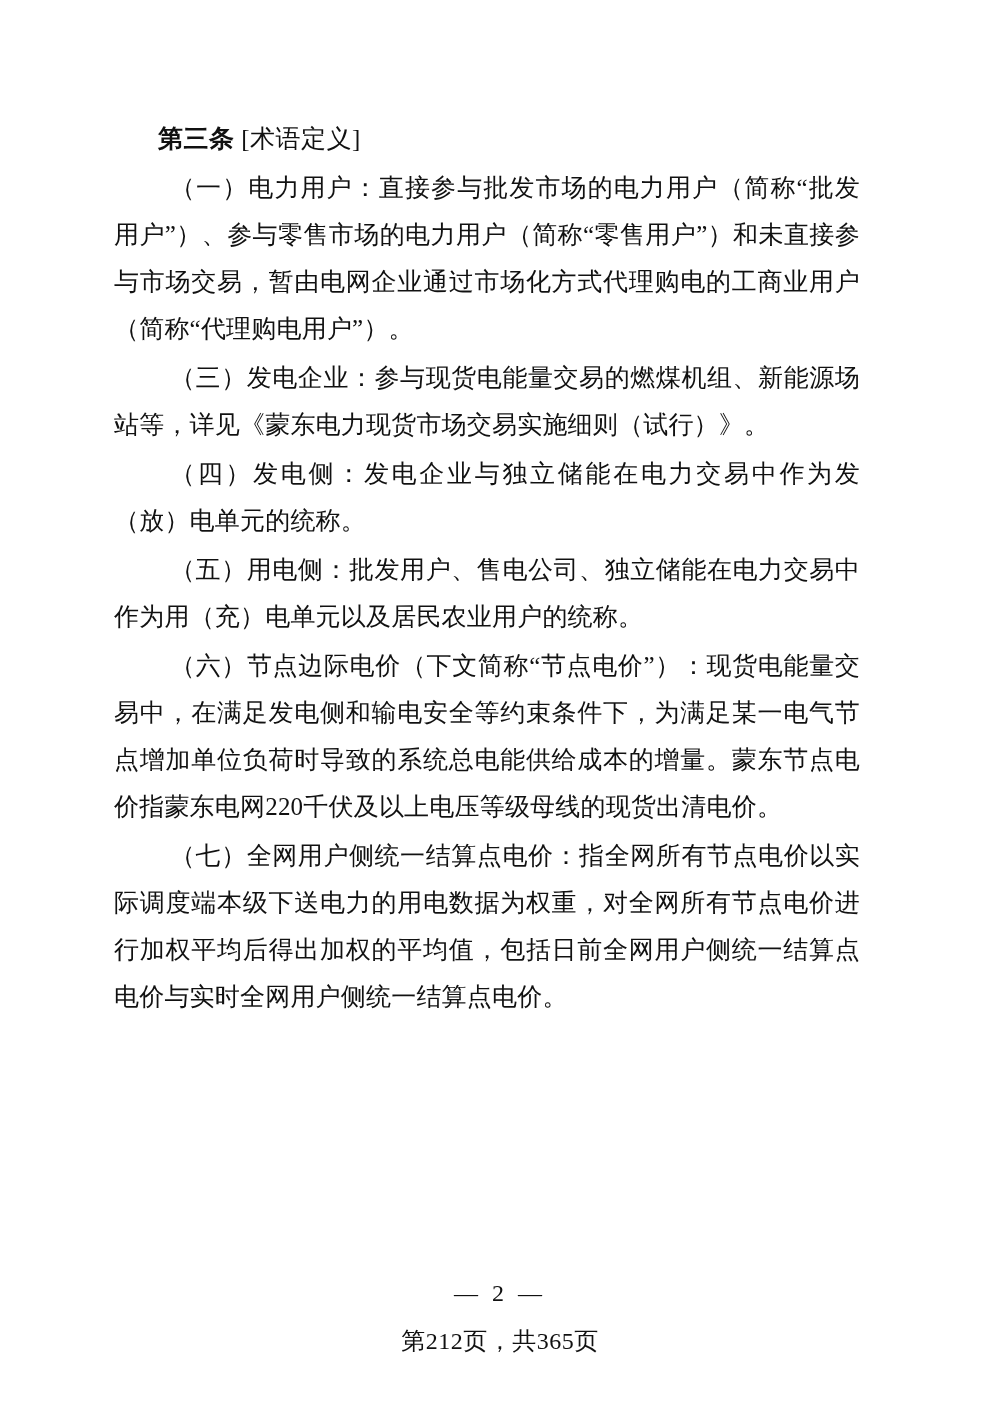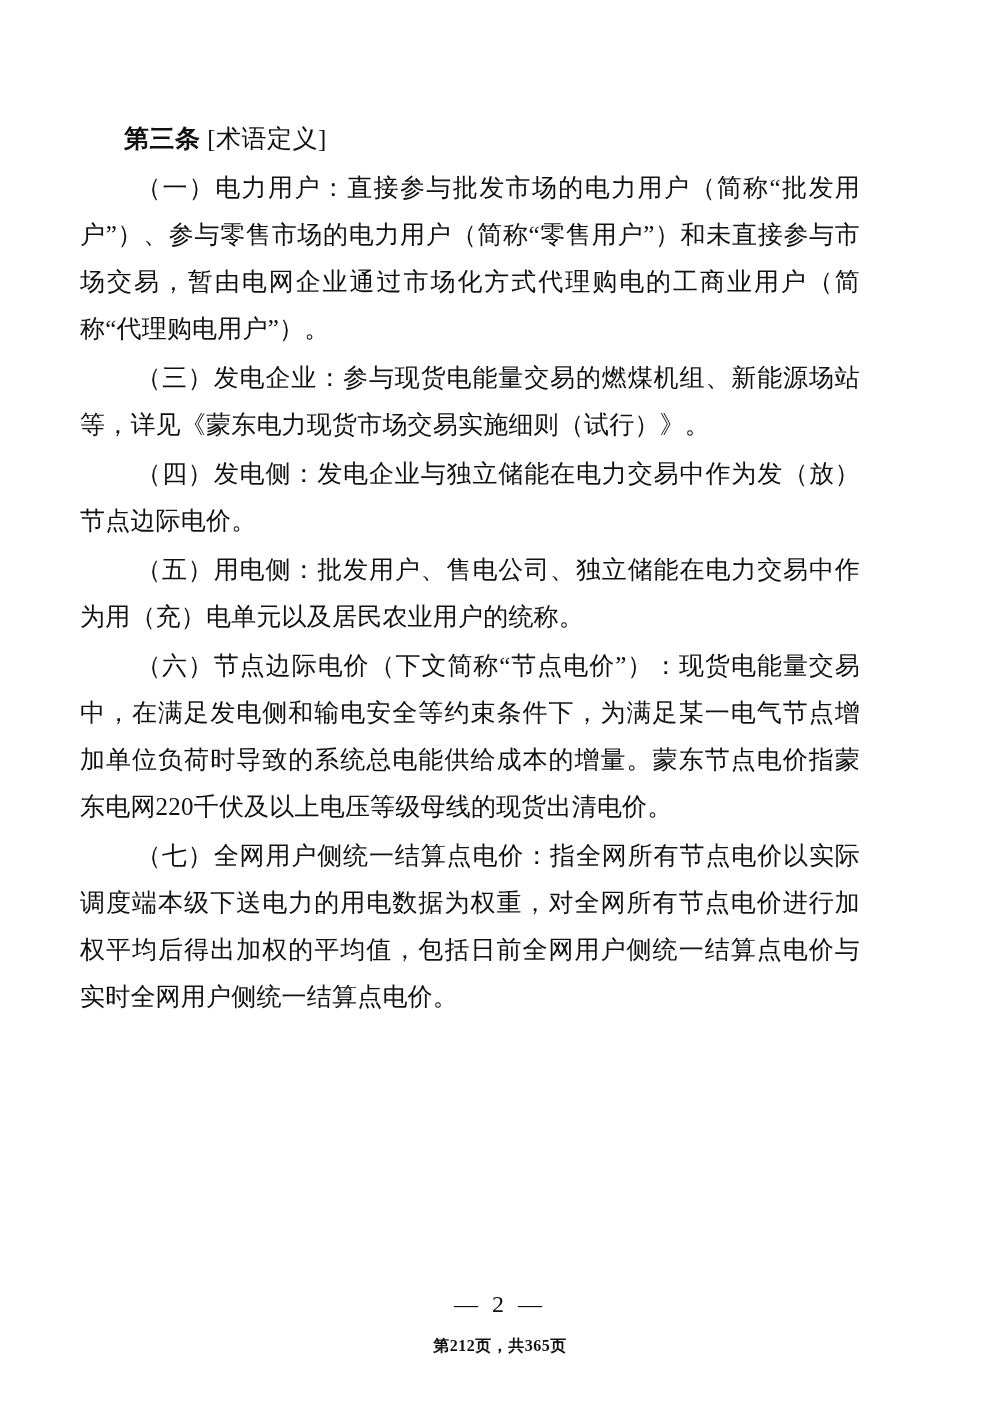--- a/index.html
+++ b/index.html
@@ -12,21 +12,21 @@
     height: 1413px;
     font-family: "Liberation Serif", "DejaVu Serif", serif;
     color: #111111;
     position: relative;
     overflow: hidden;
   }
   .page {
     width: 1000px;
     height: 1413px;
     box-sizing: border-box;
-    padding: 120px 140px 40px 68px;
+    padding: 120px 140px 40px 102px;
     position: relative;
   }
   .article-heading {
     font-size: 25px;
     line-height: 1.5;
     margin: 0 0 6px 0;
     text-indent: 56px;
     letter-spacing: 0.5px;
   }
   .article-heading .art-num {
@@ -52,38 +52,37 @@
     right: 0;
     bottom: 56px;
     text-align: center;
   }
   .page-dash {
     font-size: 24px;
     letter-spacing: 4px;
     margin-bottom: 18px;
   }
   .page-count {
-    font-size: 16px;
+    font-size: 24px;
     letter-spacing: 0.5px;
-    font-weight: bold;
   }
 </style>
 </head>
 <body>
 
 <div class="page">
 
   <h2 class="article-heading">
     <span class="art-num">第三条</span>
     <span class="art-title">[术语定义]</span>
   </h2>
 
   <p class="para">（一）电力用户：直接参与批发市场的电力用户（简称“批发用户”）、参与零售市场的电力用户（简称“零售用户”）和未直接参与市场交易，暂由电网企业通过市场化方式代理购电的工商业用户（简称“代理购电用户”）。</p>
   <p class="para">（三）发电企业：参与现货电能量交易的燃煤机组、新能源场站等，详见《蒙东电力现货市场交易实施细则（试行）》。</p>
-  <p class="para">（四）发电侧：发电企业与独立储能在电力交易中作为发（放）节点边际电价。</p>
+  <p class="para">（四）发电侧：发电企业与独立储能在电力交易中作为发（放）电单元的统称。</p>
   <p class="para">（五）用电侧：批发用户、售电公司、独立储能在电力交易中作为用（充）电单元以及居民农业用户的统称。</p>
   <p class="para">（六）节点边际电价（下文简称“节点电价”）：现货电能量交易中，在满足发电侧和输电安全等约束条件下，为满足某一电气节点增加单位负荷时导致的系统总电能供给成本的增量。蒙东节点电价指蒙东电网220千伏及以上电压等级母线的现货出清电价。</p>
   <p class="para">（七）全网用户侧统一结算点电价：指全网所有节点电价以实际调度端本级下送电力的用电数据为权重，对全网所有节点电价进行加权平均后得出加权的平均值，包括日前全网用户侧统一结算点电价与实时全网用户侧统一结算点电价。</p>
 
   <div class="footer">
     <div class="page-dash">— 2 —</div>
     <div class="page-count">第212页，共365页</div>
   </div>
 
 </div>

